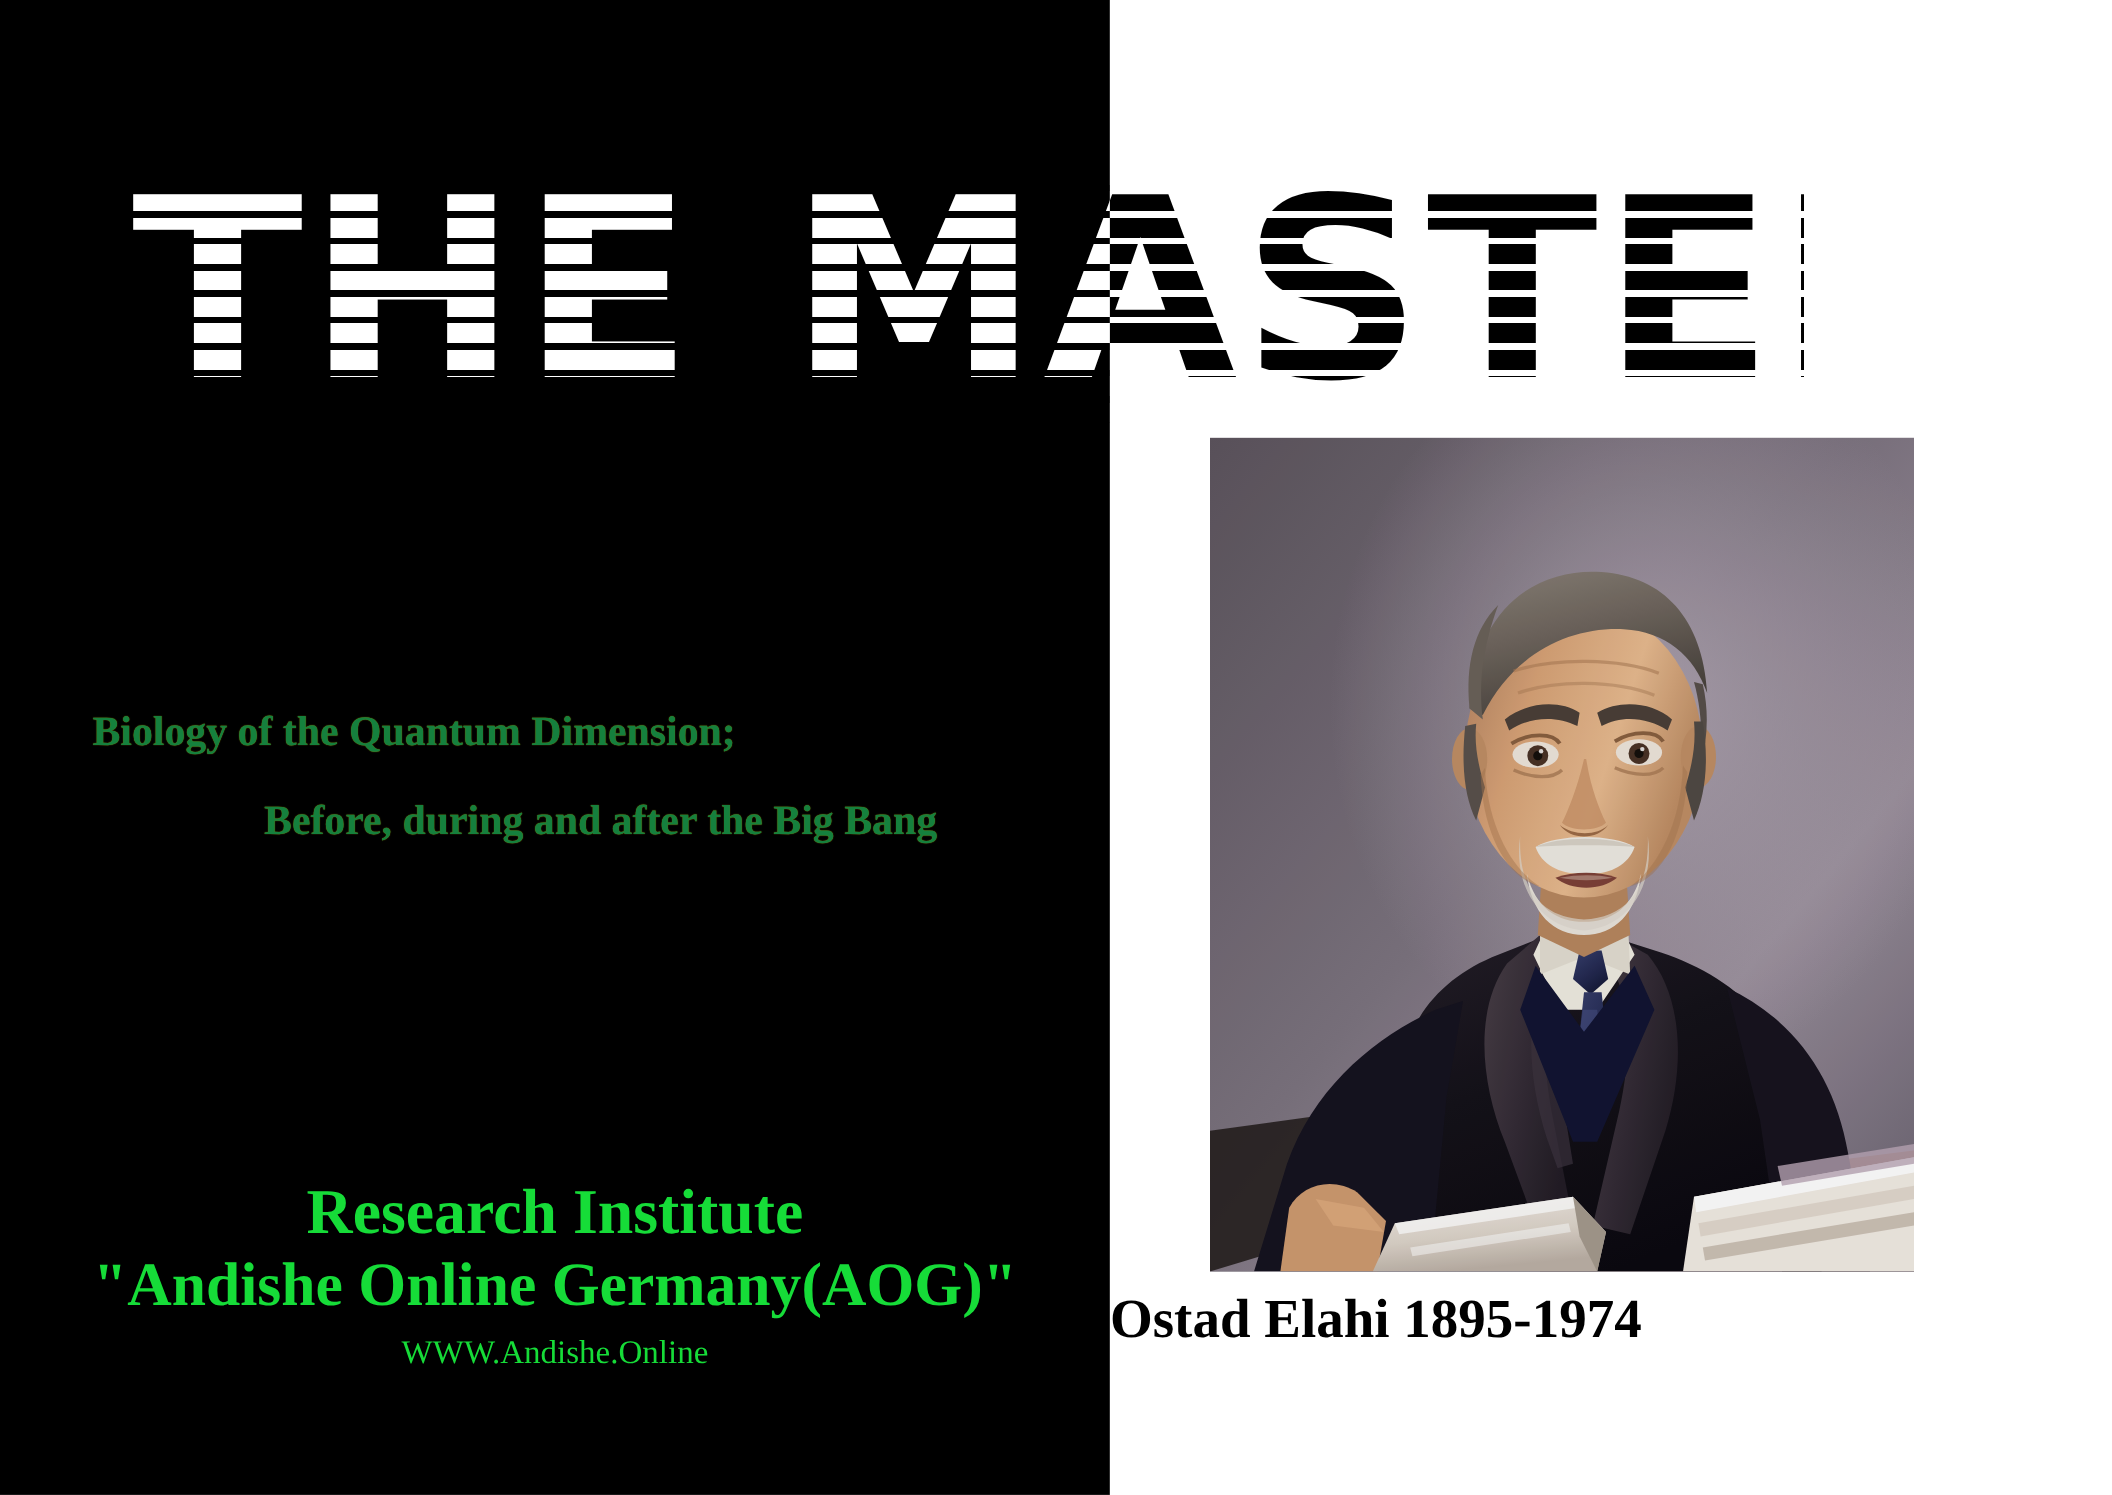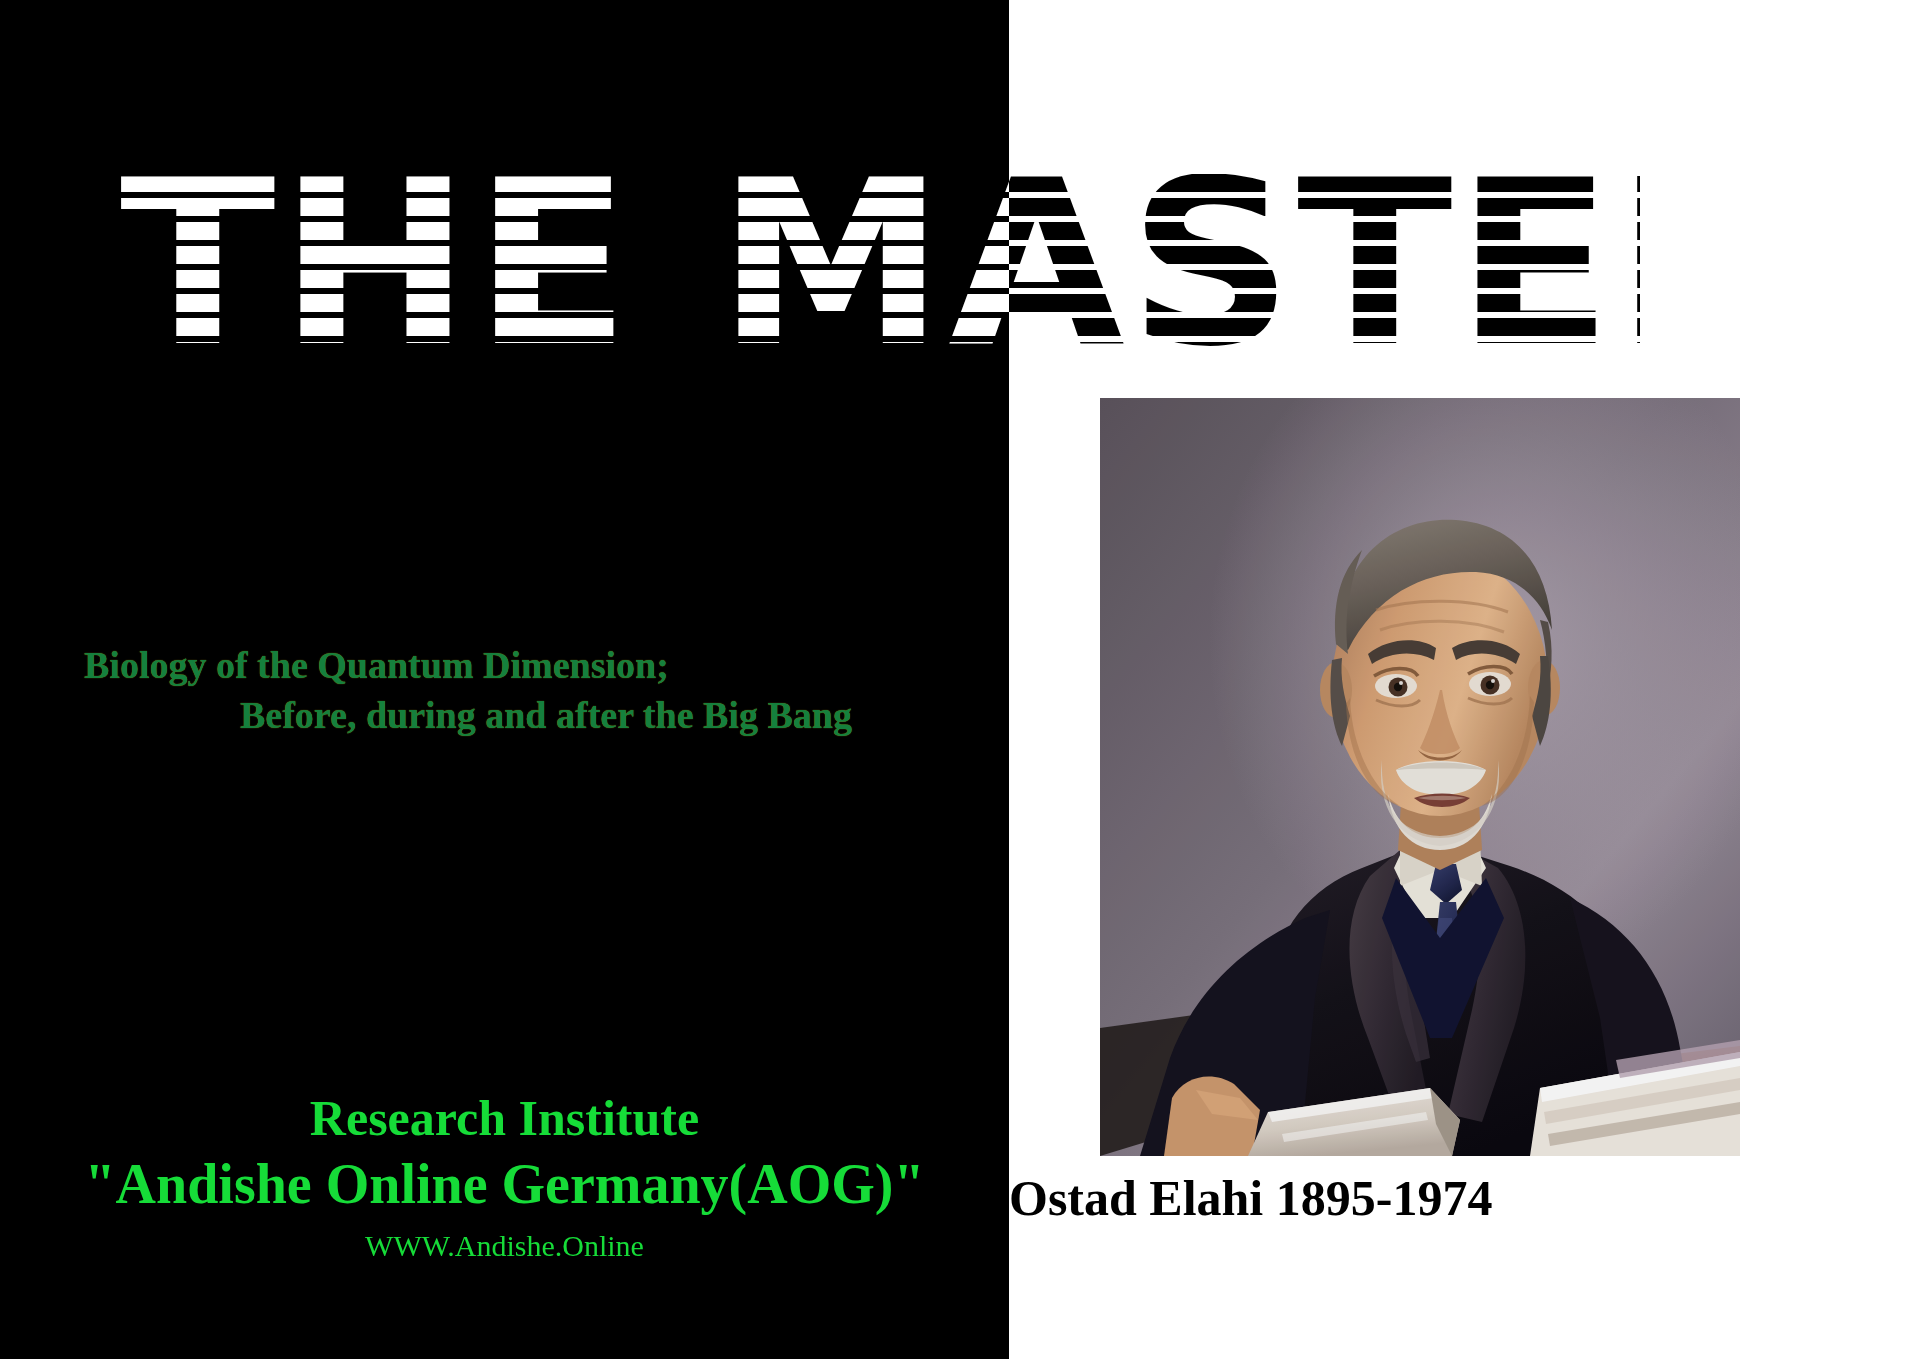--- a/index.html
+++ b/index.html
@@ -114,38 +114,38 @@
     color: #15803d;
     font-family: "Liberation Serif", serif;
     font-weight: bold;
     font-size: 38px;
     line-height: 50px;
     white-space: nowrap;
     text-shadow: 0 0 1px rgba(255,232,0,0.6);
   }
   .sub-line-2 {
     padding-left: 156px;
+    margin-top: 31px;
   }
 
   
   #institute {
     position: absolute;
     left: 0;
     top: 1070px;
     width: 1009px;
     text-align: center;
   }
   .inst-line-1 {
     color: #16dc38;
     font-family: "Liberation Serif", serif;
     font-weight: bold;
-    font-size: 50px;
+    font-size: 58px;
     line-height: 64px;
     white-space: nowrap;
-    margin-top: 16px;
   }
   .inst-line-2 {
     color: #16dc38;
     font-family: "Liberation Serif", serif;
     font-weight: bold;
     font-size: 56px;
     line-height: 68px;
     white-space: nowrap;
   }
   .inst-line-3 {

